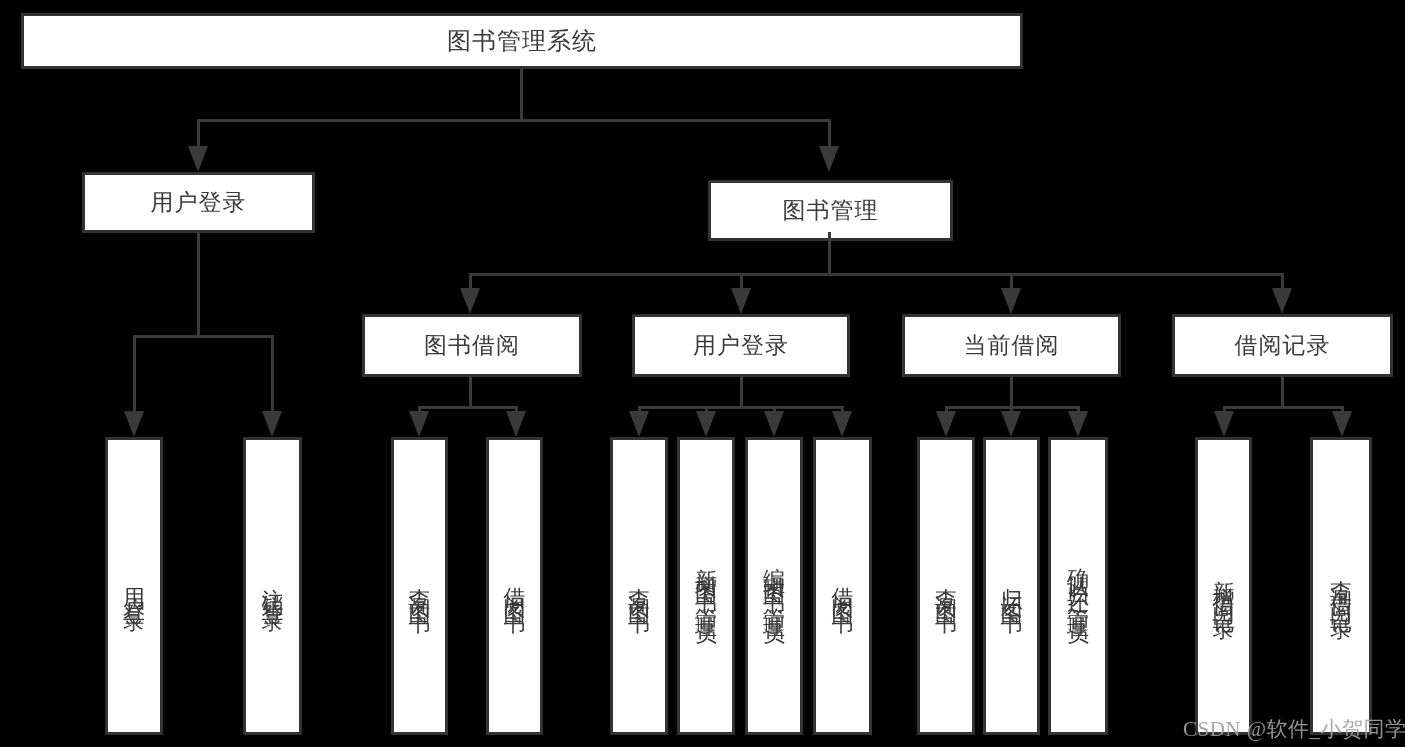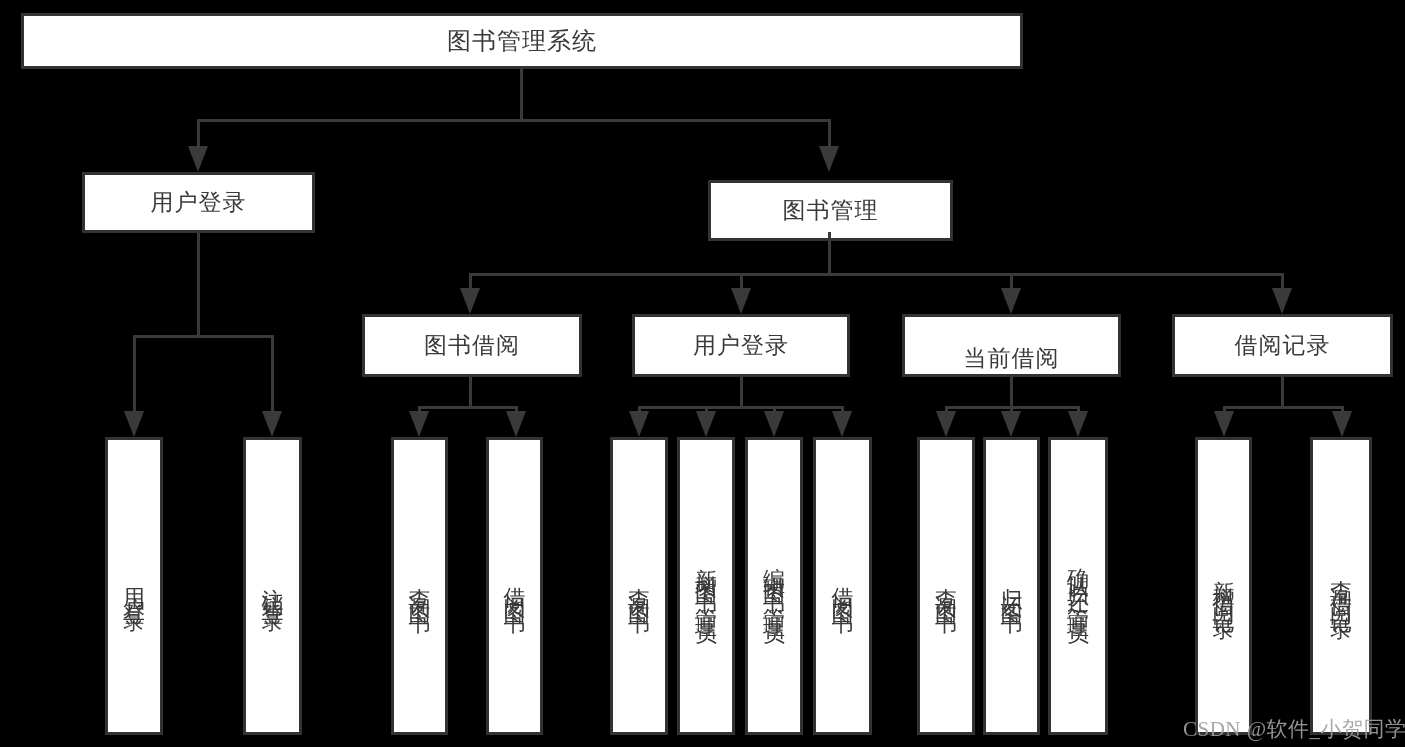--- a/index.html
+++ b/index.html
@@ -48,21 +48,21 @@
   <div class="box" style="left:708px; top:172px; width:245px; height:61px;margin-top:8px;">
     <span class="hlabel">图书管理</span>
   </div>
 
   <div class="box" style="left:362px; top:314px; width:220px; height:63px;">
     <span class="hlabel">图书借阅</span>
   </div>
   <div class="box" style="left:632px; top:314px; width:218px; height:63px;">
     <span class="hlabel">用户登录</span>
   </div>
-  <div class="box" style="left:902px; top:314px; width:219px; height:63px;align-items:flex-end;">
+  <div class="box" style="left:902px; top:314px; width:219px; height:63px;">
     <span class="hlabel">当前借阅</span>
   </div>
   <div class="box" style="left:1172px; top:314px; width:221px; height:63px;">
     <span class="hlabel">借阅记录</span>
   </div>
 
   <div class="box leaf" style="left:105px; width:58px;">
     <span class="vlabel">用户登录</span>
   </div>
   <div class="box leaf" style="left:243px; width:59px;">

